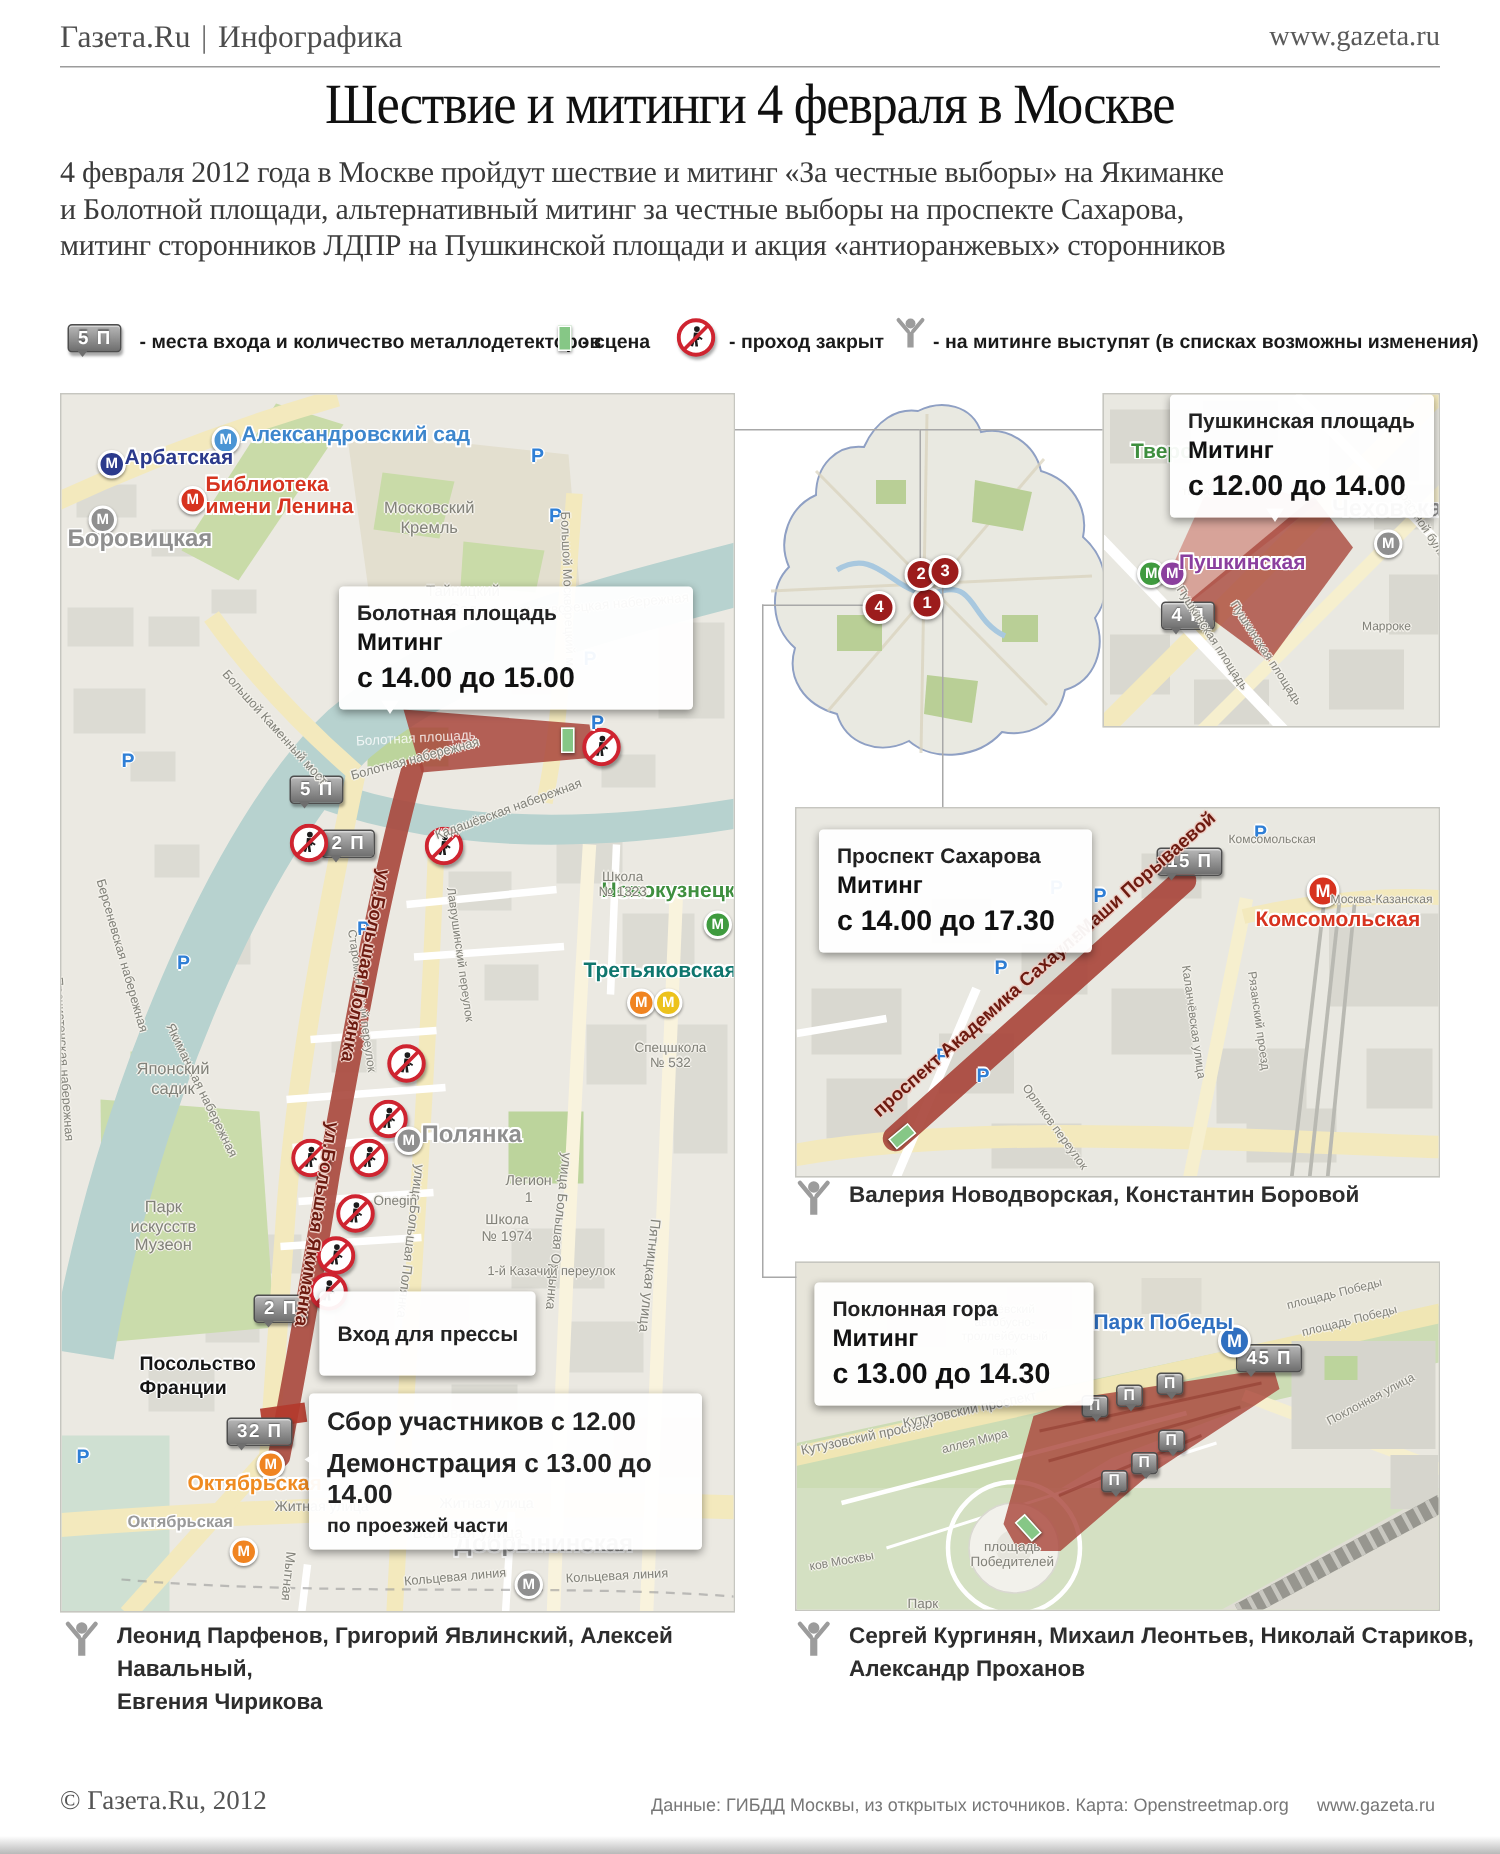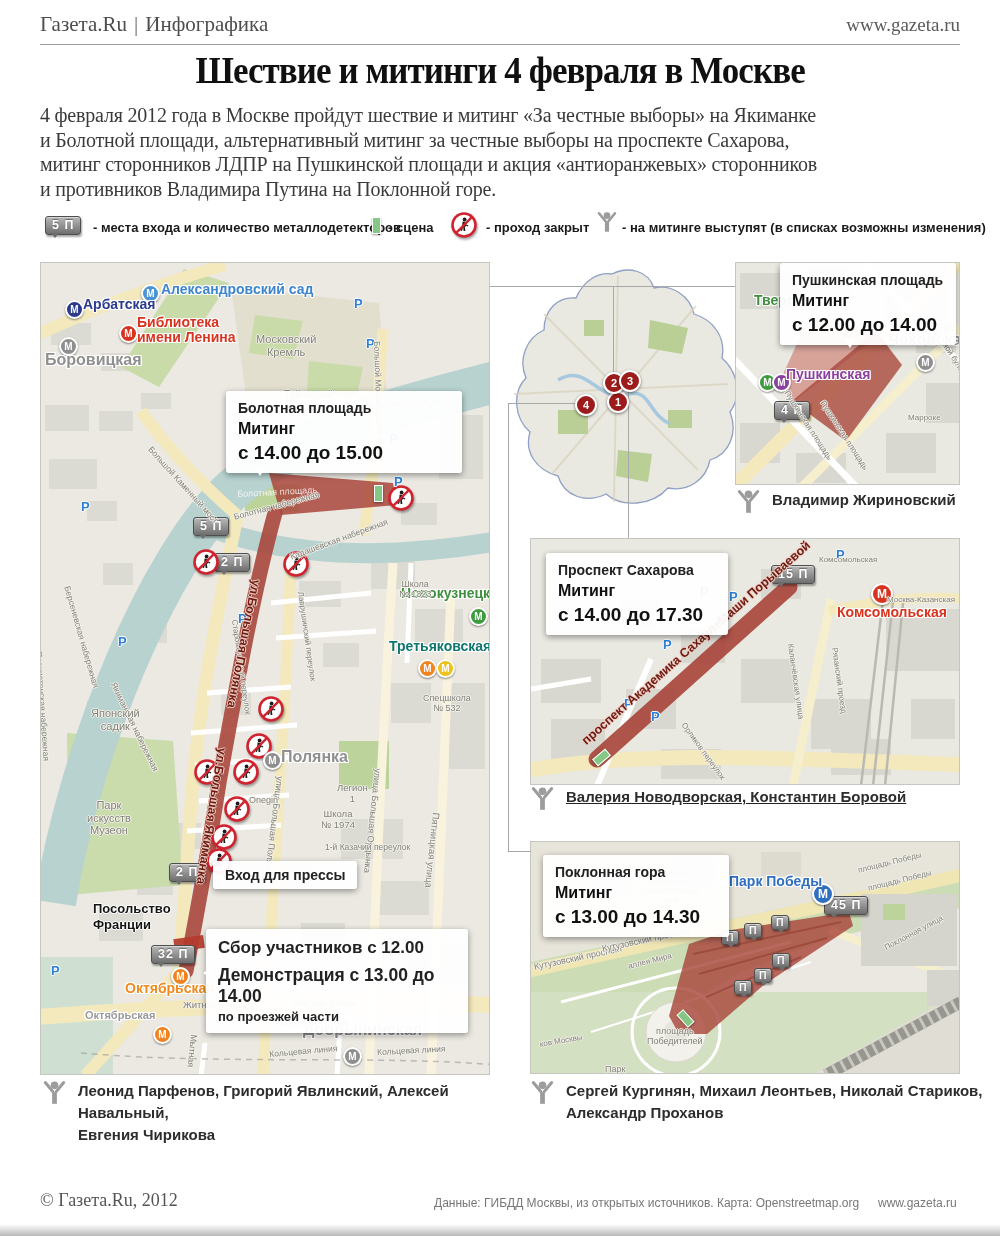--- a/index.html
+++ b/index.html
@@ -6,21 +6,21 @@
   .page{position:relative;width:1000px;height:1236px;background:#fff;overflow:hidden;
         font-family:"Liberation Sans",sans-serif;color:#222;}
   
   .hdr{position:absolute;top:12px;left:40px;width:920px;font-family:"Liberation Serif",serif;color:#4d4d4d;}
   .hdr .brand{font-size:21px;}
   .hdr .divbar{font-size:21px;padding:0 7px;color:#6a6a6a;}
   .hdr .sect{font-size:21px;}
   .hdr .site{position:absolute;right:0;top:2px;font-size:19px;color:#5a5a5a;}
   .hrule{position:absolute;top:44px;left:40px;width:920px;border-top:1px solid #9c9c9c;}
   
-  h1.title{position:absolute;top:48px;left:0;width:1000px;margin:0;text-align:center;font-weight:bold;}
+  h1.title{position:absolute;top:48px;left:0;width:1000px;margin:0;text-align:center;font-weight:normal;}
   h1.title span{display:inline-block;font-family:"Liberation Serif",serif;font-size:38px;color:#101010;
         transform:scaleX(.92);letter-spacing:-1px;}
   .intro{position:absolute;top:103px;left:40px;width:930px;font-family:"Liberation Serif",serif;
         font-size:20px;line-height:24.5px;color:#3a3a3a;letter-spacing:-0.2px;}
   
   .legend{position:absolute;top:214px;left:0;width:1000px;height:34px;font-size:13px;font-weight:bold;color:#1a1a1a;}
   .legend .li{position:absolute;top:6px;white-space:nowrap;}
   
   .map{position:absolute;background:#ebe9e2;border:1px solid #c6c6c0;box-sizing:border-box;overflow:hidden;}
   .map svg.geo{position:absolute;left:0;top:0;}
@@ -61,42 +61,42 @@
   .scene{position:absolute;width:7px;height:15px;background:#86c786;border:1px solid #fff;
         box-shadow:0 1px 2px rgba(0,0,0,.4);}
   .person{display:inline-block;}
   
   .callout{position:absolute;background:rgba(255,255,255,.95);border-radius:3px;padding:9px 12px;
         box-shadow:0 2px 6px rgba(0,0,0,.4);z-index:6;}
   .c-place{font-size:14px;font-weight:bold;color:#222;margin-bottom:4px;}
   .c-kind{font-size:16px;font-weight:bold;color:#111;margin-bottom:4px;}
   .c-time{font-size:19px;font-weight:bold;color:#111;}
   .co-bol{left:185px;top:128px;width:212px;}
-  .co-press{left:172px;top:598px;padding:6px 12px;font-size:14px;font-weight:bold;}
+  .co-press{left:172px;top:598px;padding:20px 12px;font-size:14px;font-weight:bold;}
   .co-gather{left:165px;top:666px;width:238px;}
   .co-gather .g1{font-size:17px;font-weight:bold;margin-bottom:7px;}
   .co-gather .g2{font-size:17.5px;font-weight:bold;}
   .co-gather .g3{font-size:13px;font-weight:bold;margin-top:2px;}
   .co-push{left:44px;top:0;width:152px;}
   .co-sakh{left:15px;top:14px;width:158px;}
   .co-pokl{left:12px;top:13px;width:162px;}
   .tail-b{position:absolute;left:28px;bottom:-9px;border:6px solid transparent;border-top:9px solid rgba(255,255,255,.95);}
   .tail-l{position:absolute;left:-9px;top:38px;border:6px solid transparent;border-right:9px solid rgba(255,255,255,.95);}
   .tail-push{position:absolute;left:64px;bottom:-9px;border:6px solid transparent;border-top:9px solid rgba(255,255,255,.95);}
   
   .numpt{position:absolute;width:18px;height:18px;border-radius:50%;background:#9c1c1c;border:2px solid #fff;
         box-shadow:0 1px 3px rgba(0,0,0,.5);color:#fff;font-weight:bold;font-size:11px;line-height:18px;
         text-align:center;z-index:8;}
   .cline{position:absolute;background:#a8a8a8;z-index:5;}
   
   .speakers{position:absolute;display:flex;align-items:flex-start;}
   .speakers .sp-lines{margin-left:12px;font-weight:bold;font-size:15px;line-height:22px;color:#2d2d2d;}
   .sp-bol{left:43px;top:1080px;width:470px;}
   .sp-push{left:737px;top:489px;}
-  .sp-sakh{left:531px;top:786px;text-decoration:underline;}
+  .sp-sakh{left:531px;top:786px;}
   .sp-pokl{left:531px;top:1080px;}
   
   .foot-copy{position:absolute;left:40px;top:1190px;font-family:"Liberation Serif",serif;font-size:18px;color:#555;}
   .foot-src{position:absolute;left:434px;top:1196px;font-size:12px;color:#777;}
   .foot-site{position:absolute;left:878px;top:1196px;font-size:12px;color:#777;}
   .bshade{position:absolute;left:0;bottom:0;width:1000px;height:12px;
         background:linear-gradient(180deg,rgba(255,255,255,0),#b9b9b9);}
 </style>
 </head>
 <body>
@@ -107,21 +107,20 @@
     <span class="brand">Газета.Ru</span><span class="divbar">|</span><span class="sect">Инфографика</span>
     <span class="site">www.gazeta.ru</span>
   </div>
   <div class="hrule"></div>
 
   <h1 class="title"><span>Шествие и митинги 4 февраля в Москве</span></h1>
   <div class="intro">
     <div>4 февраля 2012 года в Москве пройдут шествие и митинг «За честные выборы» на Якиманке</div>
     <div>и Болотной площади, альтернативный митинг за честные выборы на проспекте Сахарова,</div>
     <div>митинг сторонников ЛДПР на Пушкинской площади и акция «антиоранжевых» сторонников</div>
-    <div>и противников Владимира Путина на Поклонной горе.</div>
   </div>
 
   <div class="legend">
     <span class="pbadge" style="left:45px;top:2px;position:absolute">5 П</span>
     <span class="li" style="left:93px">- места входа и количество металлодетекторов</span>
     <span class="scene" style="left:372px;top:3px"></span>
     <span class="li" style="left:388px">- сцена</span>
     <span class="nosign" id="legend-nosign" style="left:451px;top:-2px">
         <svg viewBox="0 0 26 26" width="26" height="26" style="display:block">
           <circle cx="13" cy="13" r="11.5" fill="#fff" stroke="#cf2430" stroke-width="2.6"></circle>
@@ -600,31 +599,20 @@
           <circle cx="13" cy="5.5" r="4.3" fill="#9c9c9c"></circle>
           <path d="M10.3,12.6 h5.4 v13.8 h-5.4 z" fill="#9c9c9c"></path>
           <path d="M10.8,12.2 L2.6,2.4" stroke="#9c9c9c" stroke-width="3.4" stroke-linecap="round" fill="none"></path>
           <path d="M15.2,12.2 L23.4,2.4" stroke="#9c9c9c" stroke-width="3.4" stroke-linecap="round" fill="none"></path>
         </svg></span>
     <div class="sp-lines">
       <div>Леонид Парфенов, Григорий Явлинский, Алексей Навальный,</div>
       <div>Евгения Чирикова</div>
     </div>
   </div>
-  <div class="speakers sp-push">
-    <span class="person js-person"><svg viewBox="0 0 26 34" width="23" height="31">
-          <circle cx="13" cy="5.5" r="4.3" fill="#9c9c9c"></circle>
-          <path d="M10.3,12.6 h5.4 v13.8 h-5.4 z" fill="#9c9c9c"></path>
-          <path d="M10.8,12.2 L2.6,2.4" stroke="#9c9c9c" stroke-width="3.4" stroke-linecap="round" fill="none"></path>
-          <path d="M15.2,12.2 L23.4,2.4" stroke="#9c9c9c" stroke-width="3.4" stroke-linecap="round" fill="none"></path>
-        </svg></span>
-    <div class="sp-lines">
-        <div>Владимир Жириновский</div>
-      </div>
-  </div>
   <div class="speakers sp-sakh">
     <span class="person js-person"><svg viewBox="0 0 26 34" width="23" height="31">
           <circle cx="13" cy="5.5" r="4.3" fill="#9c9c9c"></circle>
           <path d="M10.3,12.6 h5.4 v13.8 h-5.4 z" fill="#9c9c9c"></path>
           <path d="M10.8,12.2 L2.6,2.4" stroke="#9c9c9c" stroke-width="3.4" stroke-linecap="round" fill="none"></path>
           <path d="M15.2,12.2 L23.4,2.4" stroke="#9c9c9c" stroke-width="3.4" stroke-linecap="round" fill="none"></path>
         </svg></span>
     <div class="sp-lines">
         <div>Валерия Новодворская, Константин Боровой</div>
       </div>

